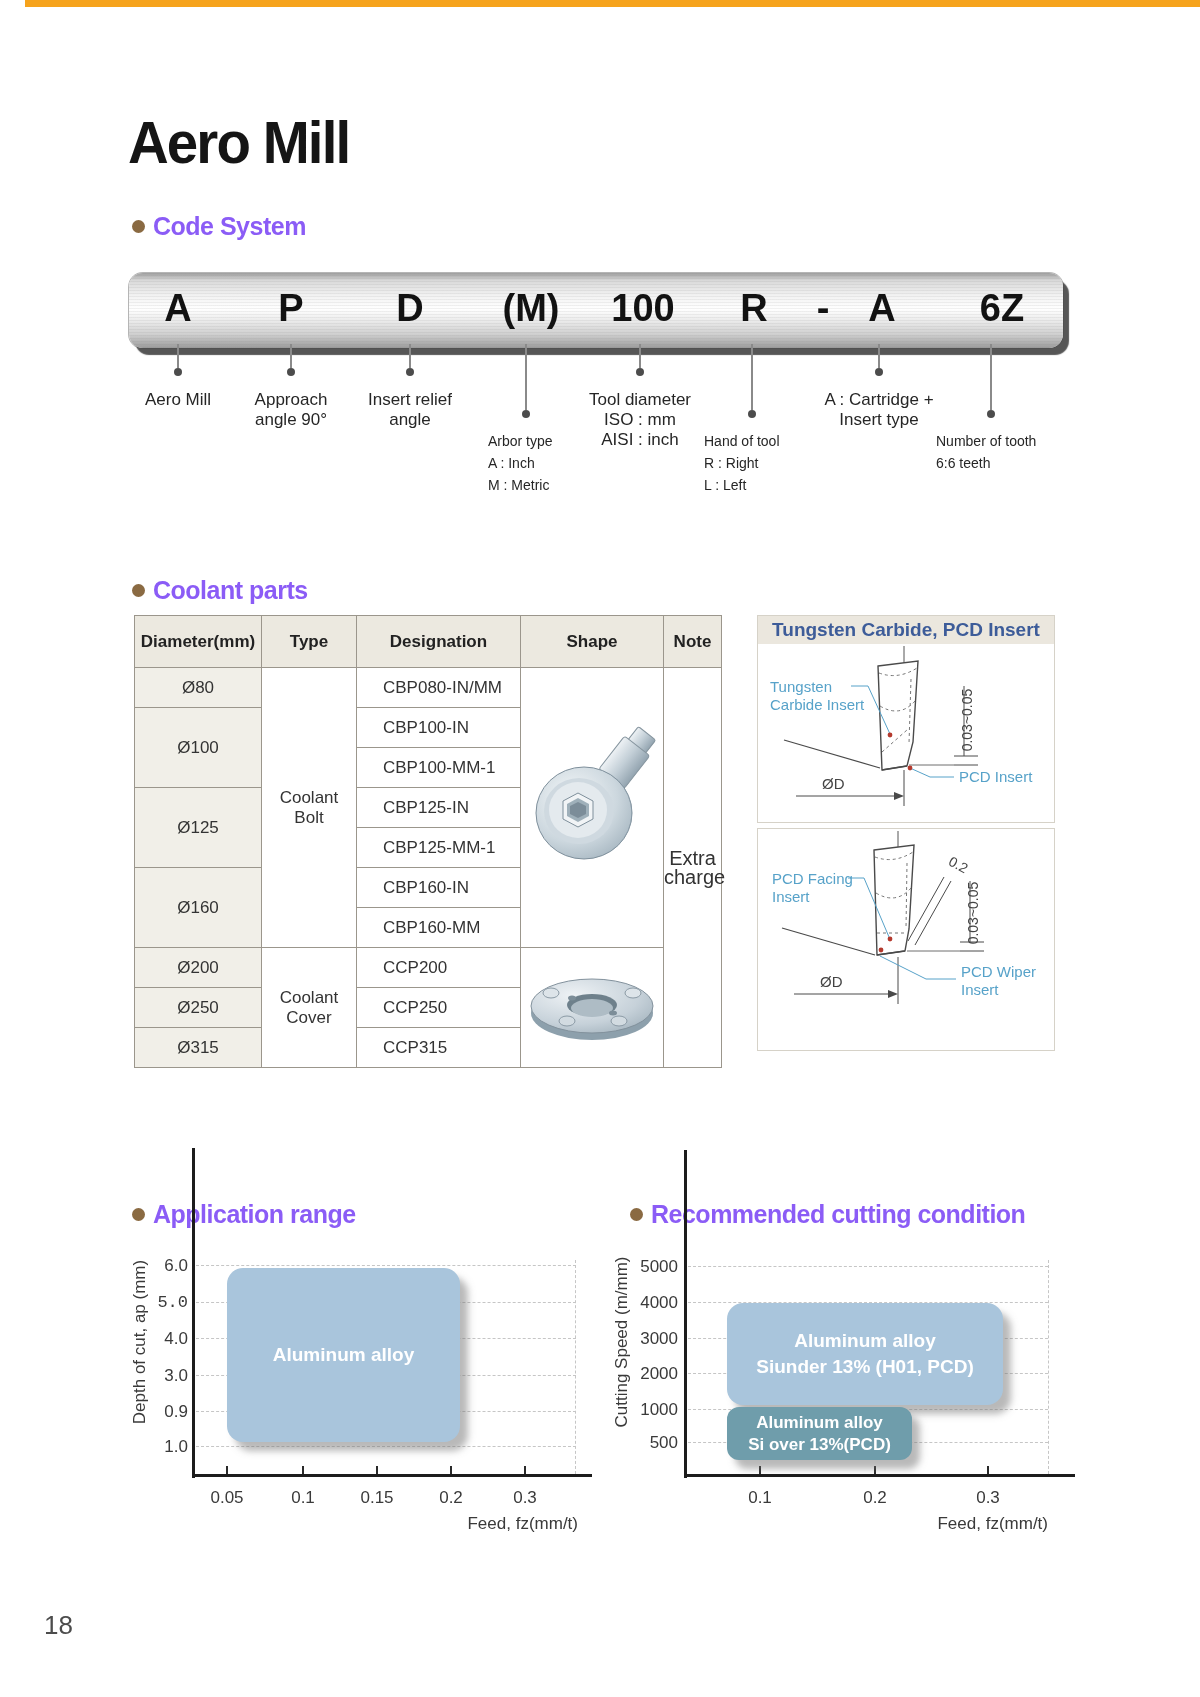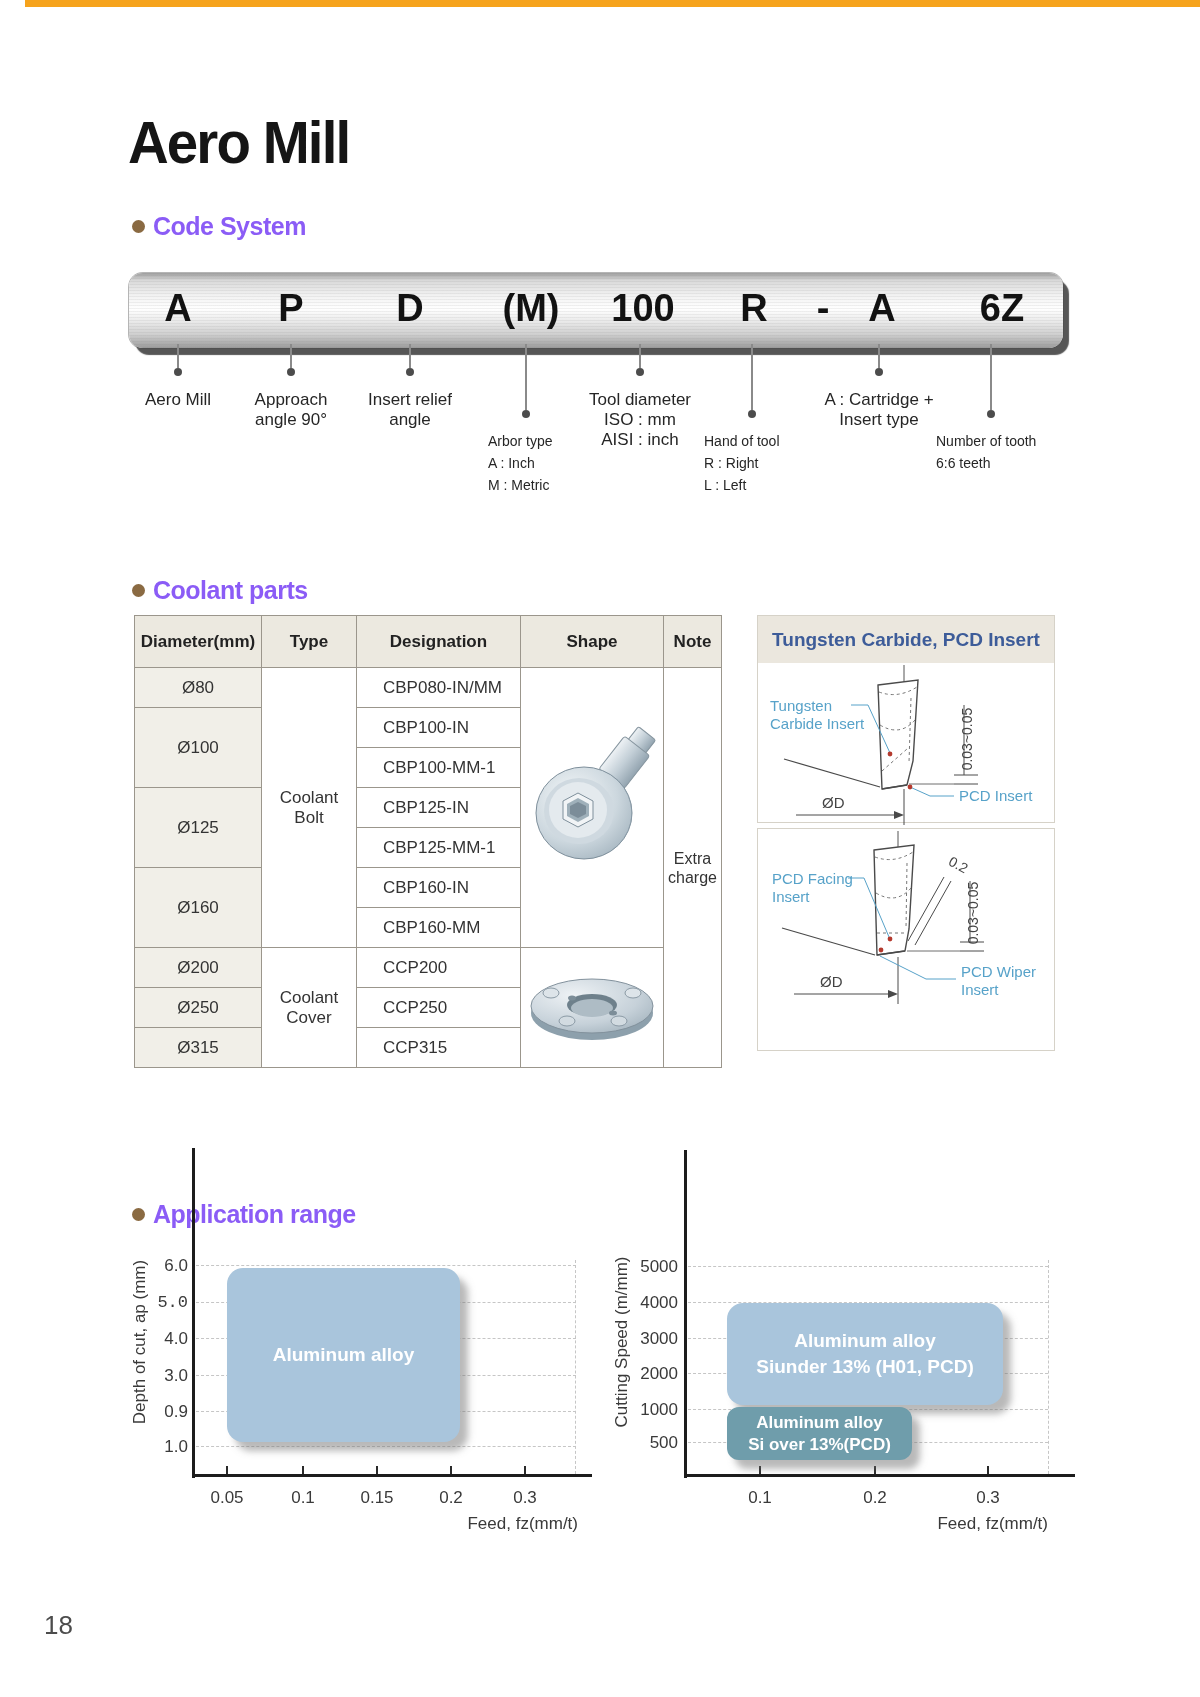--- a/index.html
+++ b/index.html
@@ -22,24 +22,24 @@
   .callout-dot{width:8px;height:8px;border-radius:50%;background:#4c4c4c;}
   .callout1{top:390px;transform:translateX(-50%);text-align:center;font-size:17px;line-height:20px;color:#262626;white-space:nowrap;}
   .callout2{top:430px;text-align:left;font-size:14px;line-height:22px;color:#262626;white-space:nowrap;}
   
   table.coolant{border-collapse:collapse;table-layout:fixed;width:587px;font-size:17px;color:#333;}
   table.coolant td{border:1px solid #9b968c;padding:0;text-align:center;vertical-align:middle;background:#fff;}
   table.coolant td.hd{background:#ece9e0;font-weight:bold;color:#222;height:51px;}
   table.coolant td.dia{background:#f1efe8;}
   table.coolant td.desig{text-align:left;padding-left:26px;margin-left:47px;}
   table.coolant tr{height:40px;}
-  .note-cell{font-size:16px;line-height:19px;}
+  .note-cell{font-size:20px;line-height:19px;}
   
   .panel{left:757px;width:296px;border:1px solid #d6d2c8;background:#fff;}
-  .panel-head{height:47px;background:#ebe7de;display:flex;align-items:center;justify-content:center;}
+  .panel-head{height:28px;background:#ebe7de;display:flex;align-items:center;justify-content:center;}
   .panel-title{font-size:19px;font-weight:bold;color:#3d5c99;white-space:nowrap;}
   
   .gridh{border-top:1px dashed #c6c6c6;height:0;}
   .gridv{border-left:1px dashed #c6c6c6;width:0;}
   .axis{background:#1c1c1c;}
   .ytick{width:52px;text-align:right;font-size:17px;color:#3a3a3a;}
   .xtick{width:60px;transform:translateX(-50%);text-align:center;font-size:17px;color:#3a3a3a;}
   .tickmark{width:2px;height:8px;background:#2a2a2a;}
   .axis-title{font-size:17px;color:#3a3a3a;white-space:nowrap;}
   .ylab{width:220px;text-align:center;transform:rotate(-90deg);}
@@ -361,20 +361,24 @@
   <div class="abs xtick" style="left:377px;top:1488px;">0.15</div>
   <div class="abs xtick" style="left:451px;top:1488px;">0.2</div>
   <div class="abs xtick" style="left:525px;top:1488px;">0.3</div>
 
   <div class="abs rangebox" style="left:227px;top:1268px;width:233px;height:174px;background:#a9c5dc;font-size:19px;">
     <div>Aluminum alloy</div>
   </div>
 
   <div class="abs axis-title" style="left:426px;top:1514px;width:152px;text-align:right;">Feed, fz(mm/t)</div>
 
+  <div class="abs sec-head" style="left:630px;top:1200px;">
+    <span class="sec-bullet"></span>
+    <span class="sec-label">Recommended cutting condition</span>
+  </div>
 
   <div class="abs axis-title ylab" style="left:512px;top:1332px;">Cutting Speed (m/mm)</div>
 
   <div class="abs gridh" style="left:688px;top:1266px;width:360px;"></div>
   <div class="abs gridh" style="left:688px;top:1302px;width:360px;"></div>
   <div class="abs gridh" style="left:688px;top:1338px;width:360px;"></div>
   <div class="abs gridh" style="left:688px;top:1373px;width:360px;"></div>
   <div class="abs gridh" style="left:688px;top:1409px;width:360px;"></div>
   <div class="abs gridh" style="left:688px;top:1442px;width:360px;"></div>
   <div class="abs gridv" style="left:1048px;top:1260px;height:214px;"></div>

